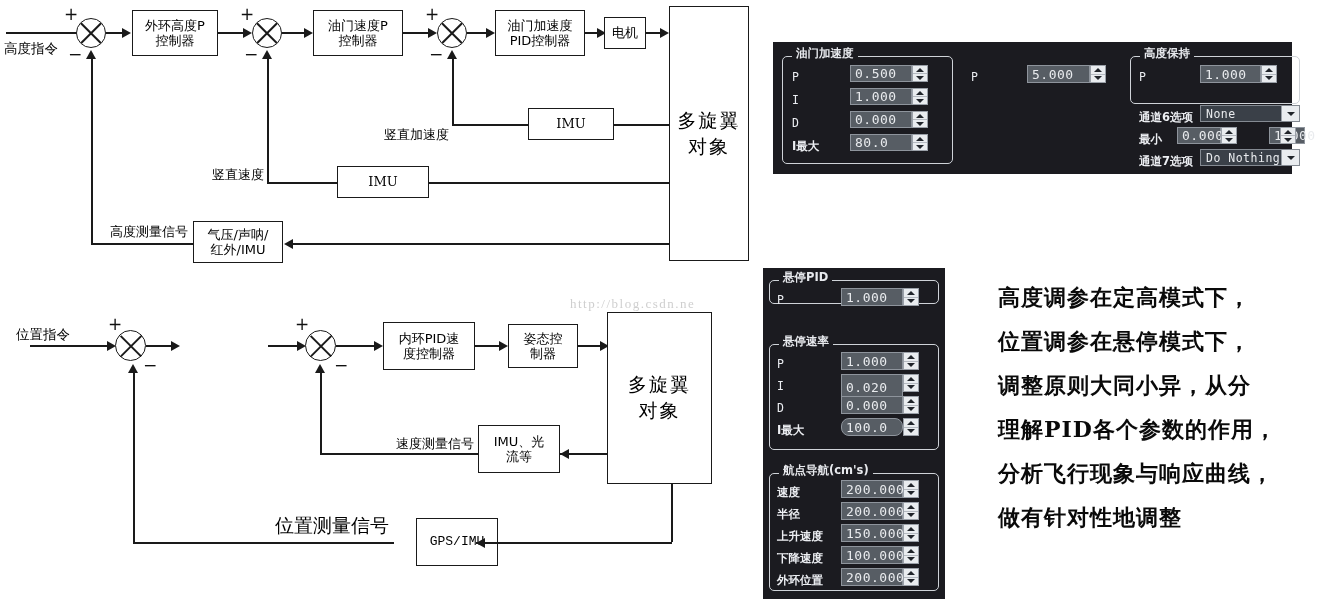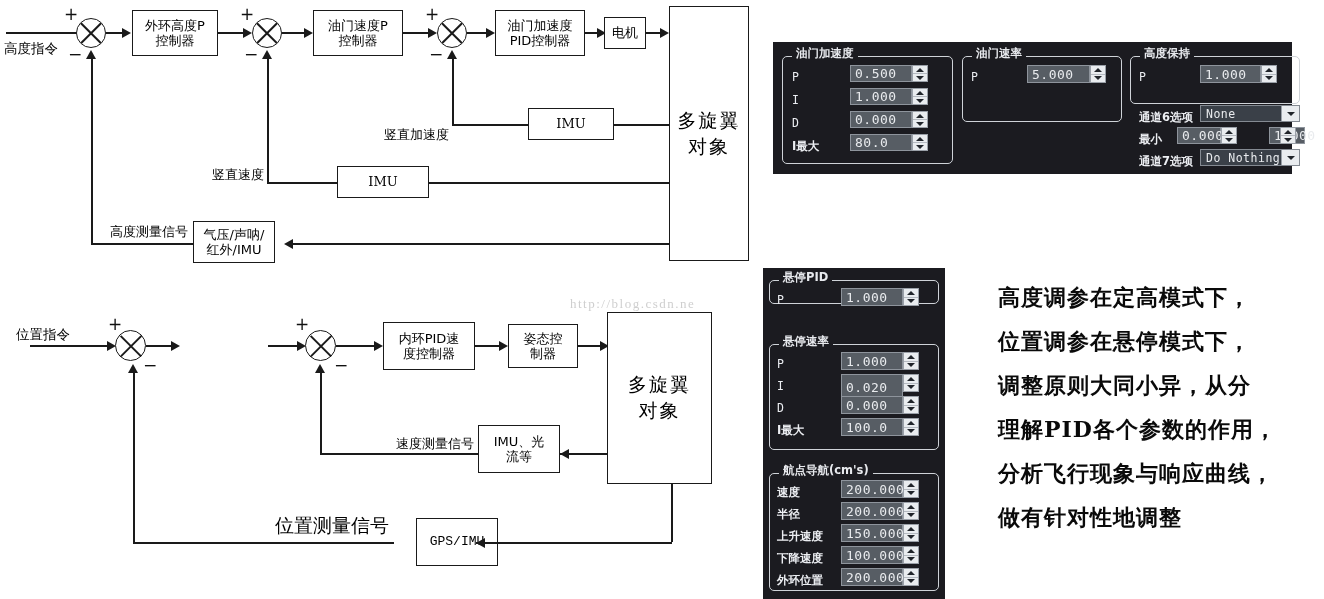--- a/index.html
+++ b/index.html
@@ -156,21 +156,21 @@
   <div class="arr arrU" style="left:447px;top:50px;"></div>
   <div class="txt" style="left:449px;top:126px;font-size:13px;transform:translateX(-100%);">竖直加速度</div>
 
   <div class="blk" style="left:337px;top:166px;width:92px;height:32px;font-size:13px;font-family:'DejaVu Serif',serif;">IMU</div>
   <div class="ln lnh abs" style="left:429px;top:182px;width:241px;"></div>
   <div class="ln lnh abs" style="left:267px;top:182px;width:70px;"></div>
   <div class="ln lnv abs" style="left:267px;top:58px;height:124px;"></div>
   <div class="arr arrU" style="left:262px;top:50px;"></div>
   <div class="txt" style="left:264px;top:166px;font-size:13px;transform:translateX(-100%);">竖直速度</div>
 
-  <div class="blk" style="left:193px;top:221px;width:82px;height:42px;font-size:13px;">气压/声呐/
+  <div class="blk" style="left:193px;top:221px;width:90px;height:42px;font-size:13px;">气压/声呐/
 红外/IMU</div>
   <div class="ln lnh abs" style="left:291px;top:243px;width:379px;"></div>
   <div class="arr arrL" style="left:284px;top:239px;"></div>
   <div class="ln lnh abs" style="left:91px;top:243px;width:102px;"></div>
   <div class="ln lnv abs" style="left:91px;top:58px;height:185px;"></div>
   <div class="arr arrU" style="left:86px;top:50px;"></div>
   <div class="txt" style="left:188px;top:223px;font-size:13px;transform:translateX(-100%);">高度测量信号</div>
 </div>
 
 <div class="diag">
@@ -276,23 +276,20 @@
   <div class="numbox" style="left:77px;top:92px;width:62px;height:17px;">80.0</div>
   <div class="spin" style="left:139px;top:92px;height:17px;">
     <div class="half">
         <i class="tri-u"></i>
       </div>
     <div class="half">
         <i class="tri-d"></i>
       </div>
   </div>
 
-  <div class="group" style="left:189px;top:14px;width:160px;height:66px;">
-    <span class="gtitle">油门速率</span>
-  </div>
   <div class="plbl mono" style="left:198px;top:30px;">P</div>
   <div class="numbox" style="left:254px;top:23px;width:63px;height:18px;">5.000</div>
   <div class="spin" style="left:317px;top:23px;height:18px;">
     <div class="half">
         <i class="tri-u"></i>
       </div>
     <div class="half">
         <i class="tri-d"></i>
       </div>
   </div>
@@ -389,21 +386,21 @@
   <div class="spin" style="left:140px;top:128px;height:18px;">
     <div class="half">
         <i class="tri-u"></i>
       </div>
     <div class="half">
         <i class="tri-d"></i>
       </div>
   </div>
 
   <div class="plbl" style="left:14px;top:157px;">I最大</div>
-  <div class="numbox" style="left:78px;top:150px;width:62px;height:18px;">100.0</div>
+  <div class="numbox" style="left:78px;top:150px;width:62px;height:18px;border-radius:8px;">100.0</div>
   <div class="spin" style="left:140px;top:150px;height:18px;">
     <div class="half">
         <i class="tri-u"></i>
       </div>
     <div class="half">
         <i class="tri-d"></i>
       </div>
   </div>
 
   <div class="group" style="left:6px;top:205px;width:170px;height:118px;">

